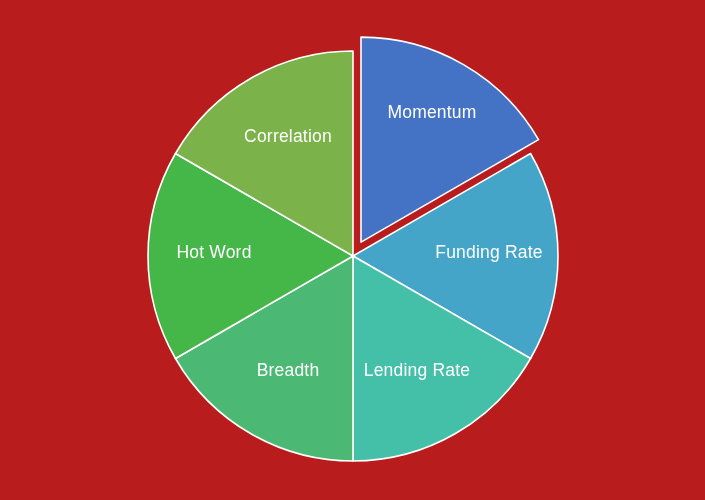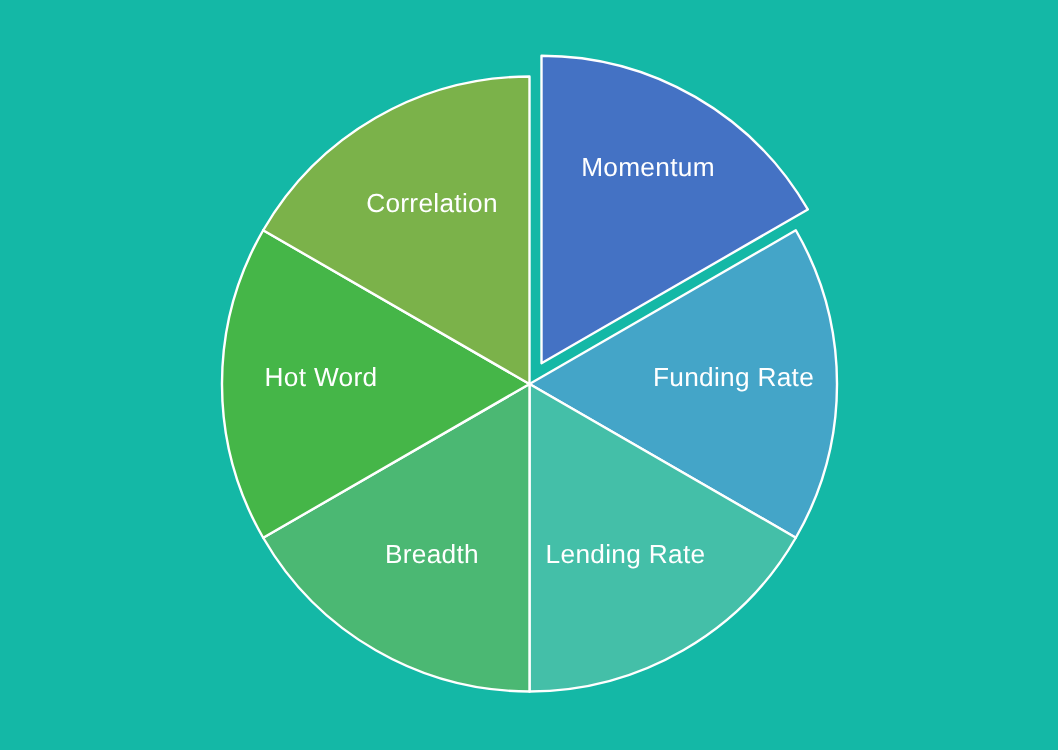--- a/index.html
+++ b/index.html
@@ -10,21 +10,21 @@
   body {
     width: 705px;
     height: 500px;
     overflow: hidden;
     font-family: "Liberation Sans", sans-serif;
   }
   #chart-root {
     position: relative;
     width: 705px;
     height: 500px;
-    background: #14b8a6;
+    background: #b91c1c;
   }
   #pie-svg {
     position: absolute;
     left: 0;
     top: 0;
     width: 705px;
     height: 500px;
     display: block;
   }
   .slice-path {

